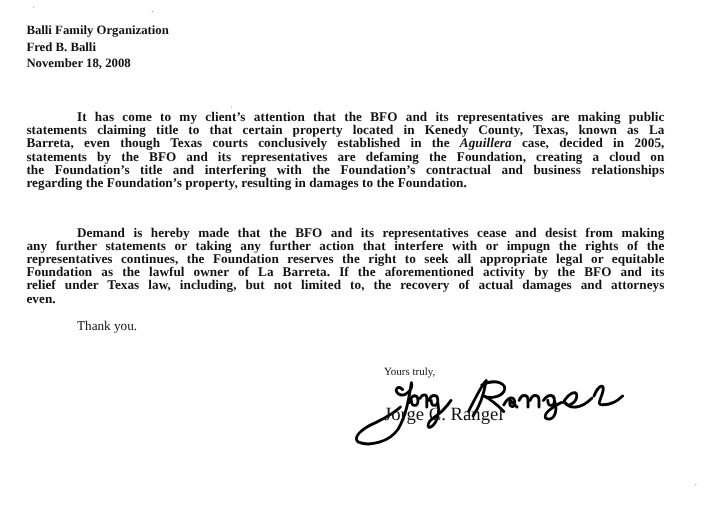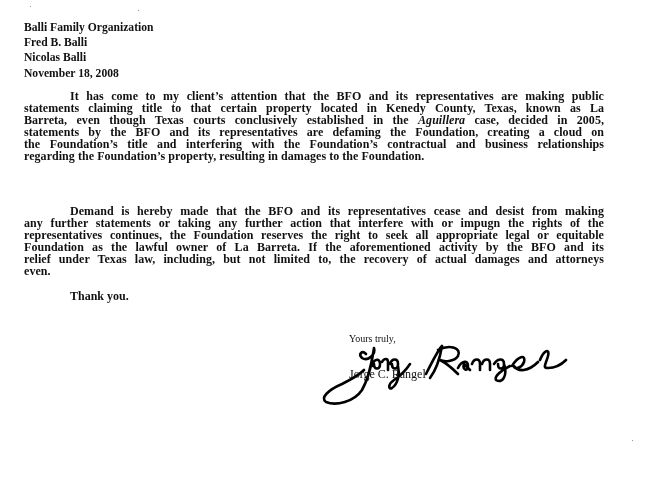--- a/index.html
+++ b/index.html
@@ -18,47 +18,46 @@
     .para {
       position: absolute; left: 24px; width: 580px;
       font-family: "Liberation Serif", serif;
       font-size: 12px; line-height: 12.1px; font-weight: bold;
       text-align: justify;
       letter-spacing: 0.05px;
     }
     .para .line { display: block; white-space: nowrap; text-align: justify; text-align-last: justify; }
     .para .line.last { text-align-last: left; }
     .para .indent { padding-left: 46px; }
-    .p1 { top: 90px; }
+    .p1 { top: 100px; }
     .p2 { top: 205px; }
     .thanks {
       position: absolute; left: 70px; top: 289px;
-      font-family: "Liberation Serif", serif; font-size: 12px; font-weight: bold;
+      font-family: "Liberation Serif", serif; font-size: 12px; font-weight: normal;
     }
     .closing {
       position: absolute; left: 349px; top: 333px;
       font-family: "Liberation Serif", serif; font-size: 10px;
     }
     .signer {
       position: absolute; left: 349px; top: 367px;
-      font-family: "Liberation Serif", serif; font-size: 12px;
+      font-family: "Liberation Serif", serif; font-size: 17px;
     }
     .signature { position: absolute; left: 318px; top: 340px; width: 260px; height: 72px; }
     em { }
     .speck { position: absolute; width: 1px; height: 1px; background: #999; }
   </style>
 </head>
 <body>
 
 <div class="page">
 
   <div class="header">
     <div>Balli Family Organization</div>
     <div>Fred B. Balli</div>
-    <div>Nicolas Balli</div>
     <div>November 18, 2008</div>
   </div>
 
   <div class="para p1">
     <span class="line indent">It has come to my client’s attention that the BFO and its representatives are making public</span>
     <span class="line">statements claiming title to that certain property located in Kenedy County, Texas, known as La</span>
     <span class="line"><span>Barreta, even though  Texas courts conclusively established in the </span><em>Aguillera</em><span> case, decided in 2005,</span></span>
     <span class="line">statements by the BFO and its representatives are  defaming the Foundation, creating a cloud on</span>
     <span class="line">the Foundation’s title and interfering with the Foundation’s contractual and business relationships</span>
     <span class="line last">regarding the Foundation’s property,  resulting in damages to the Foundation.</span>

